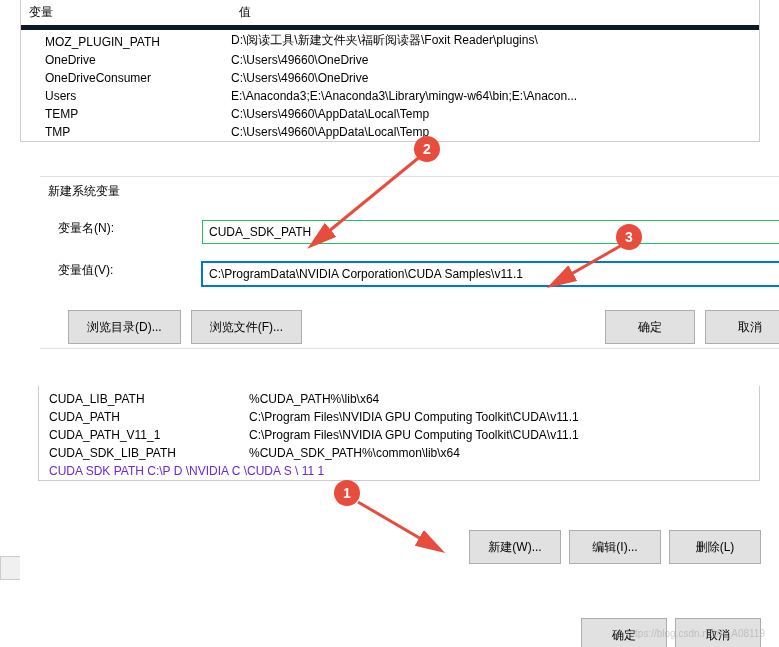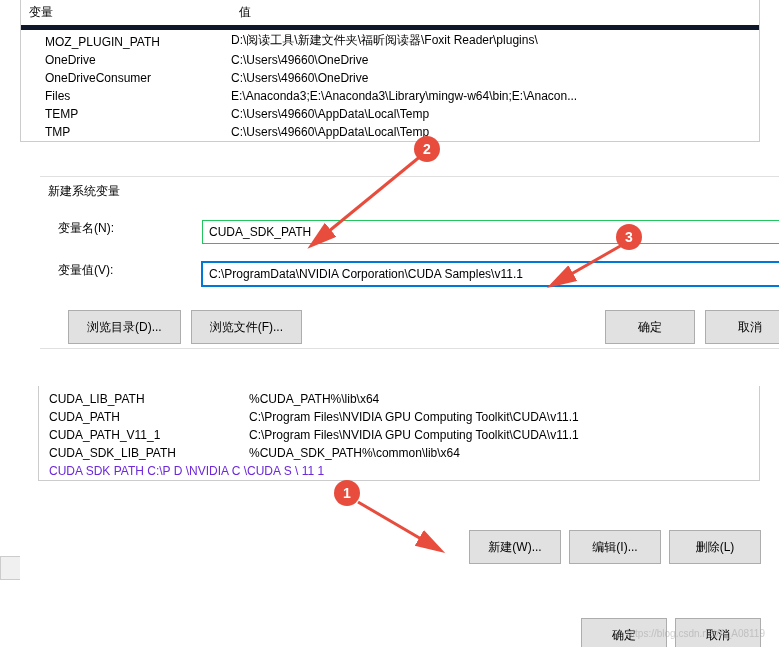--- a/index.html
+++ b/index.html
@@ -185,21 +185,21 @@
       </div>
       <div class="data-row">
         <div class="col1">OneDrive</div>
         <div class="col2">C:\Users\49660\OneDrive</div>
       </div>
       <div class="data-row">
         <div class="col1">OneDriveConsumer</div>
         <div class="col2">C:\Users\49660\OneDrive</div>
       </div>
       <div class="data-row">
-        <div class="col1">Files</div>
+        <div class="col1">Users</div>
         <div class="col2">E:\Anaconda3;E:\Anaconda3\Library\mingw-w64\bin;E:\Anacon...</div>
       </div>
       <div class="data-row">
         <div class="col1">TEMP</div>
         <div class="col2">C:\Users\49660\AppData\Local\Temp</div>
       </div>
       <div class="data-row">
         <div class="col1">TMP</div>
         <div class="col2">C:\Users\49660\AppData\Local\Temp</div>
       </div>

